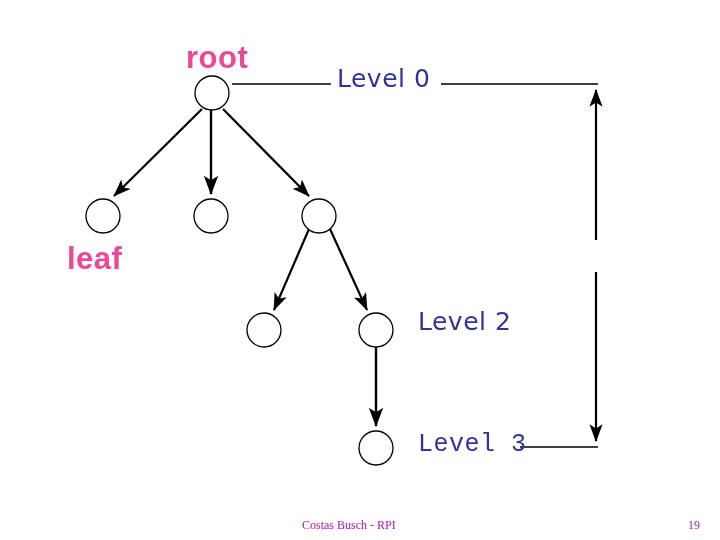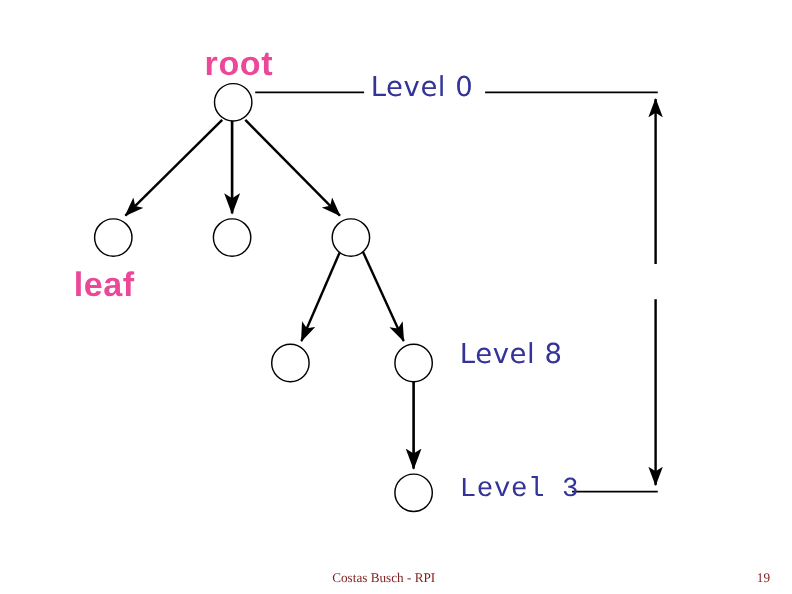--- a/index.html
+++ b/index.html
@@ -40,21 +40,21 @@
     color: #ec4899;
     font-family: Liberation Sans, sans-serif;
     font-size: 31px;
     font-weight: bold;
     letter-spacing: 0.5px;
   }
   .footer-text {
     position: absolute;
     font-family: "Liberation Serif", serif;
     font-size: 12px;
-    color: #7f1d1d;
+    color: #a21caf;
     white-space: nowrap;
   }
   #footer-credit { left: 302px; top: 518px; }
   #footer-pagenum { left: 688px; top: 518px; }
 
   
   #label-root    { left: 186px; top: 42px; }
   #label-leaf    { left: 67px;  top: 243px; }
   #label-level0  { left: 337px; top: 66px; }
   #label-level1  { left: 374px; top: 194px; }
@@ -102,21 +102,21 @@
     <line x1="596" y1="272" x2="596" y2="441" stroke="#000000" stroke-width="2.2" marker-end="url(#arrowhead)"></line>
   </svg>
 
   <div class="label label-red" id="label-root">root</div>
 
   <div class="label label-red" id="label-leaf">leaf</div>
 
   <div class="label label-blue" id="label-level0">Level 0</div>
 
 
-  <div class="label label-blue" id="label-level2">Level 8</div>
+  <div class="label label-blue" id="label-level2">Level 2</div>
 
   <div class="label label-blue" id="label-level3">Level 3</div>
 
 
   <div class="footer-text" id="footer-credit">Costas Busch - RPI</div>
   <div class="footer-text" id="footer-pagenum">19</div>
 
 </div>
 
 </body></html>

